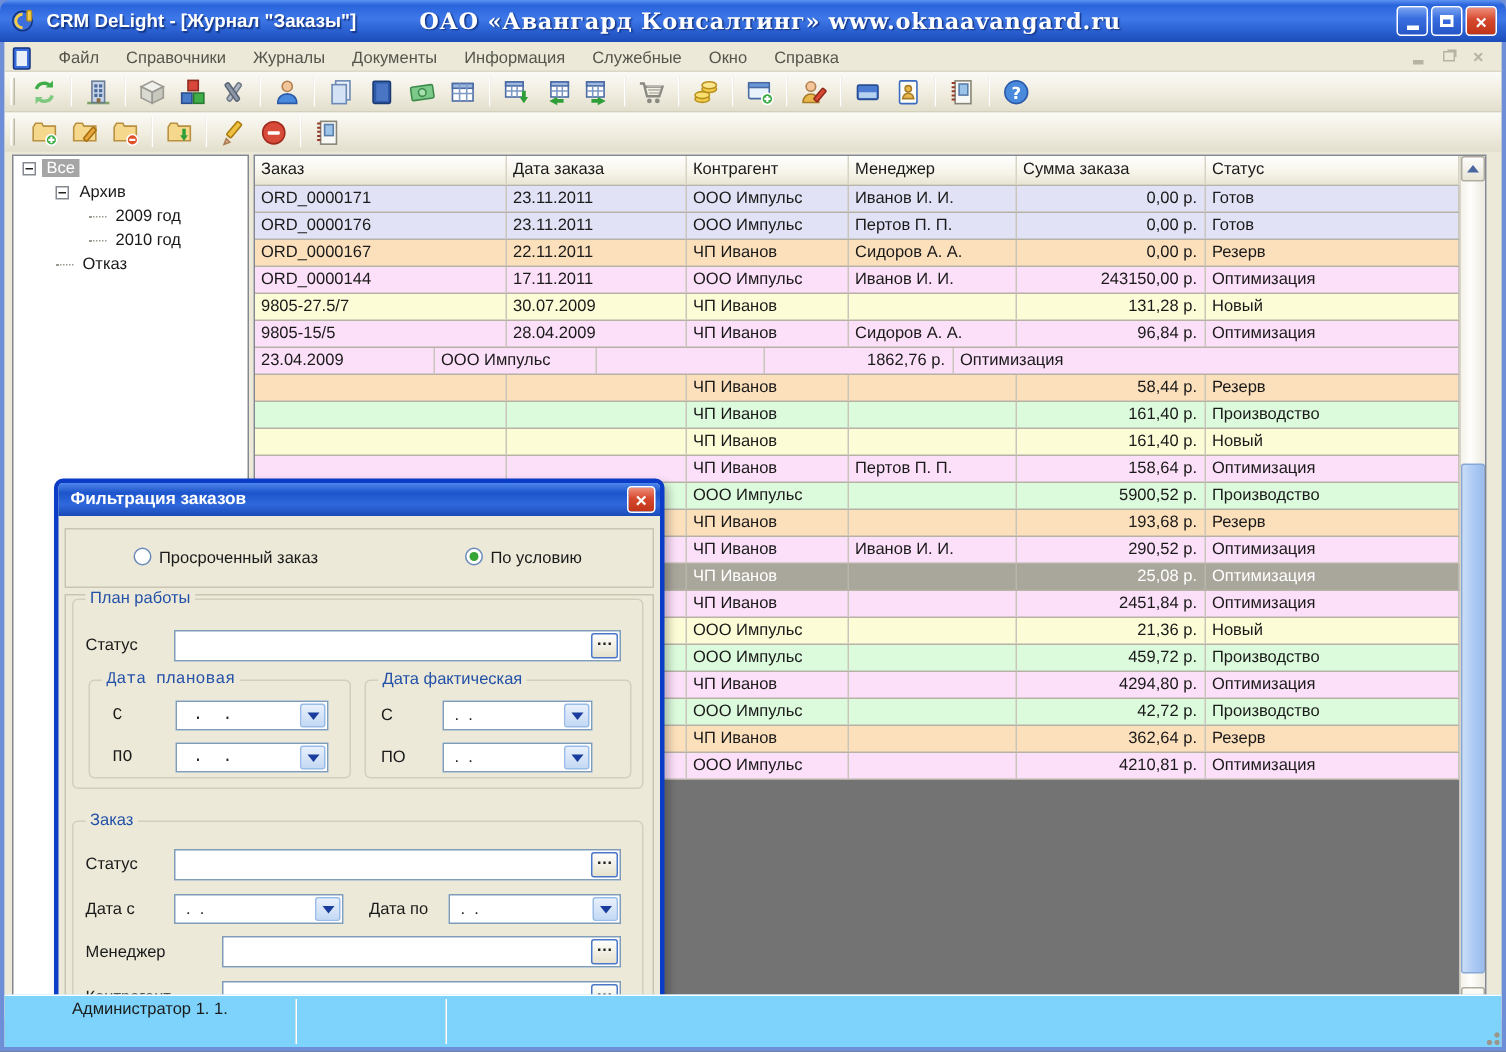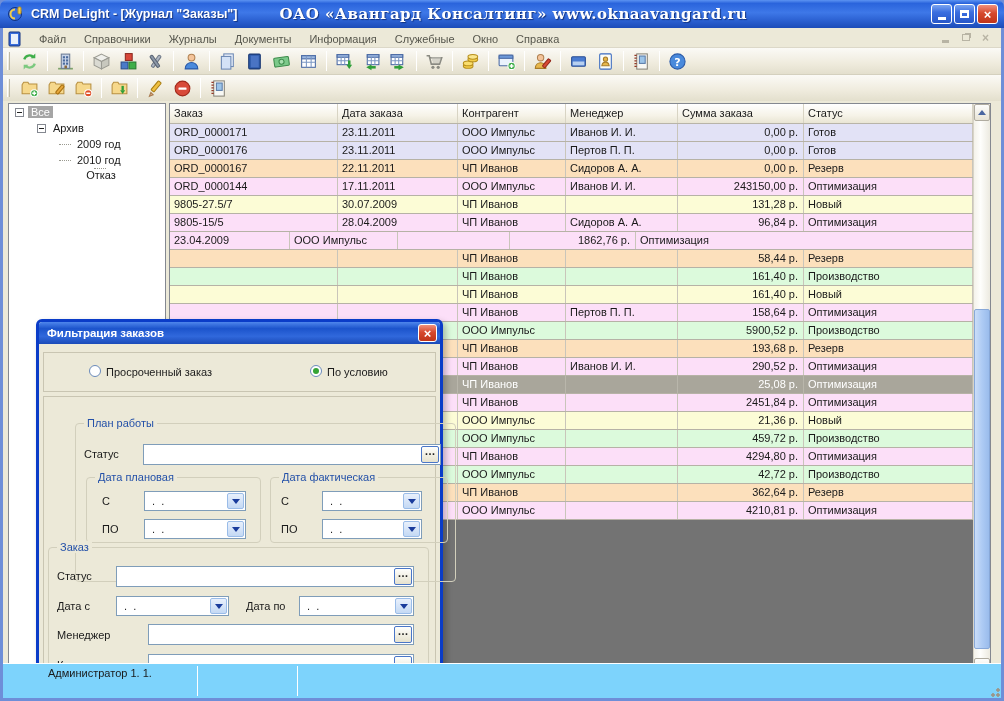--- a/index.html
+++ b/index.html
@@ -484,21 +484,21 @@
           <span class="tree-label">Архив</span>
         </div>
         <div class="tree-row" style="padding-left: 50px;">
           <span class="stub"></span>
           <span class="tree-label">2009 год</span>
         </div>
         <div class="tree-row" style="padding-left: 50px;">
           <span class="stub"></span>
           <span class="tree-label">2010 год</span>
         </div>
-        <div class="tree-row" style="padding-left: 28px; flex-direction: column;">
+        <div class="tree-row" style="padding-left: 28px;">
           <span class="stub"></span>
           <span class="tree-label">Отказ</span>
         </div>
       </div>
 
     <div class="panel-box grid-box">
       <div class="grid-header" id="grid-header">
           <div class="hcell" style="width: 168px;">Заказ</div>
           <div class="hcell" style="width: 120px;">Дата заказа</div>
           <div class="hcell" style="width: 108px;">Контрагент</div>
@@ -707,29 +707,29 @@
           <div class="radio-row">
             <span class="radio" style="left:45px;"></span>
             <span class="rlabel" style="left:62px;">Просроченный заказ</span>
             <span class="radio checked" style="left:266px;"></span>
             <span class="rlabel" style="left:283px;">По условию</span>
           </div>
         </div>
 
         <div class="sect sect-main"></div>
 
-        <div class="groupbox" style="left:9px; top:76px; width:381px; height:159px;margin-left:27px;">
+        <div class="groupbox" style="left:9px; top:52px; width:381px; height:127px;">
           <span class="gb-label">План работы</span>
           <span class="fld-label" style="left:8px; top:24px;">Статус</span>
           <input class="xp-input" style="left: 67px; top: 20px; width: 298px;" value="">
           <span class="dots" style="left:345px; top:22px;">
               <span>…</span>
             </span>
 
-          <div class="groupbox" style="left:10px; top:53px; width:175px; height:66px;">
+          <div class="groupbox" style="left:10px; top:53px; width:175px; height:66px;font-family:Liberation Mono, monospace;">
             <span class="gb-label">Дата плановая</span>
             <span class="fld-label" style="left:15px; top:17px;">С</span>
             <span class="combo" style="left:57px; top:13px; width:102px;">
               <span class="combo-val"> .  .</span>
               <span class="combo-btn">
                   <span class="chev"></span>
                 </span>
             </span>
             <span class="fld-label" style="left:15px; top:45px;">ПО</span>
             <span class="combo" style="left:57px; top:41px; width:102px;">

